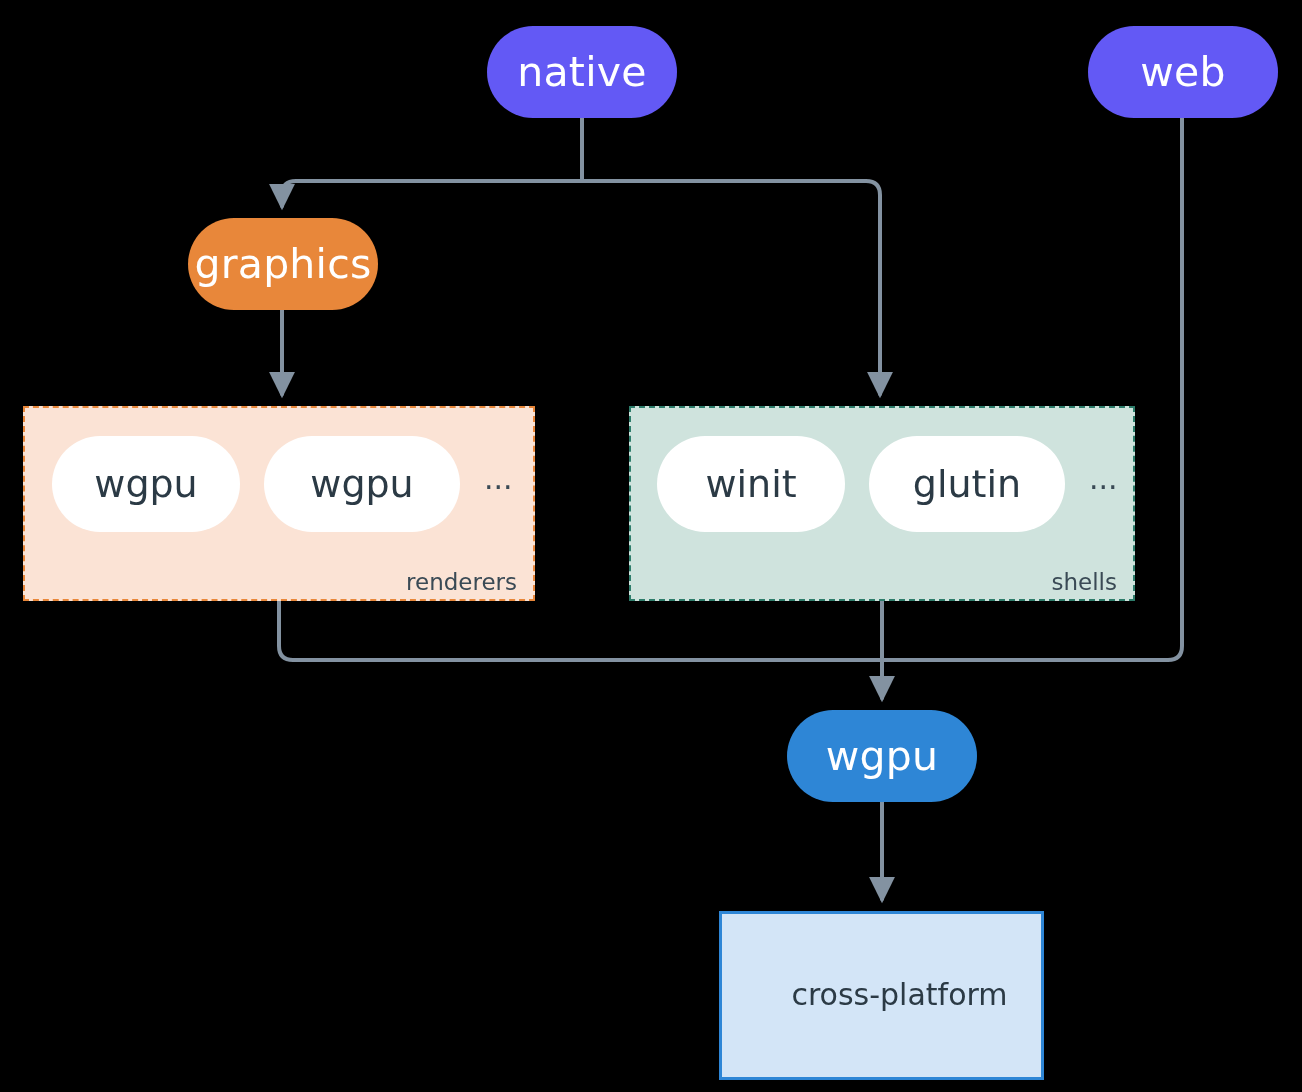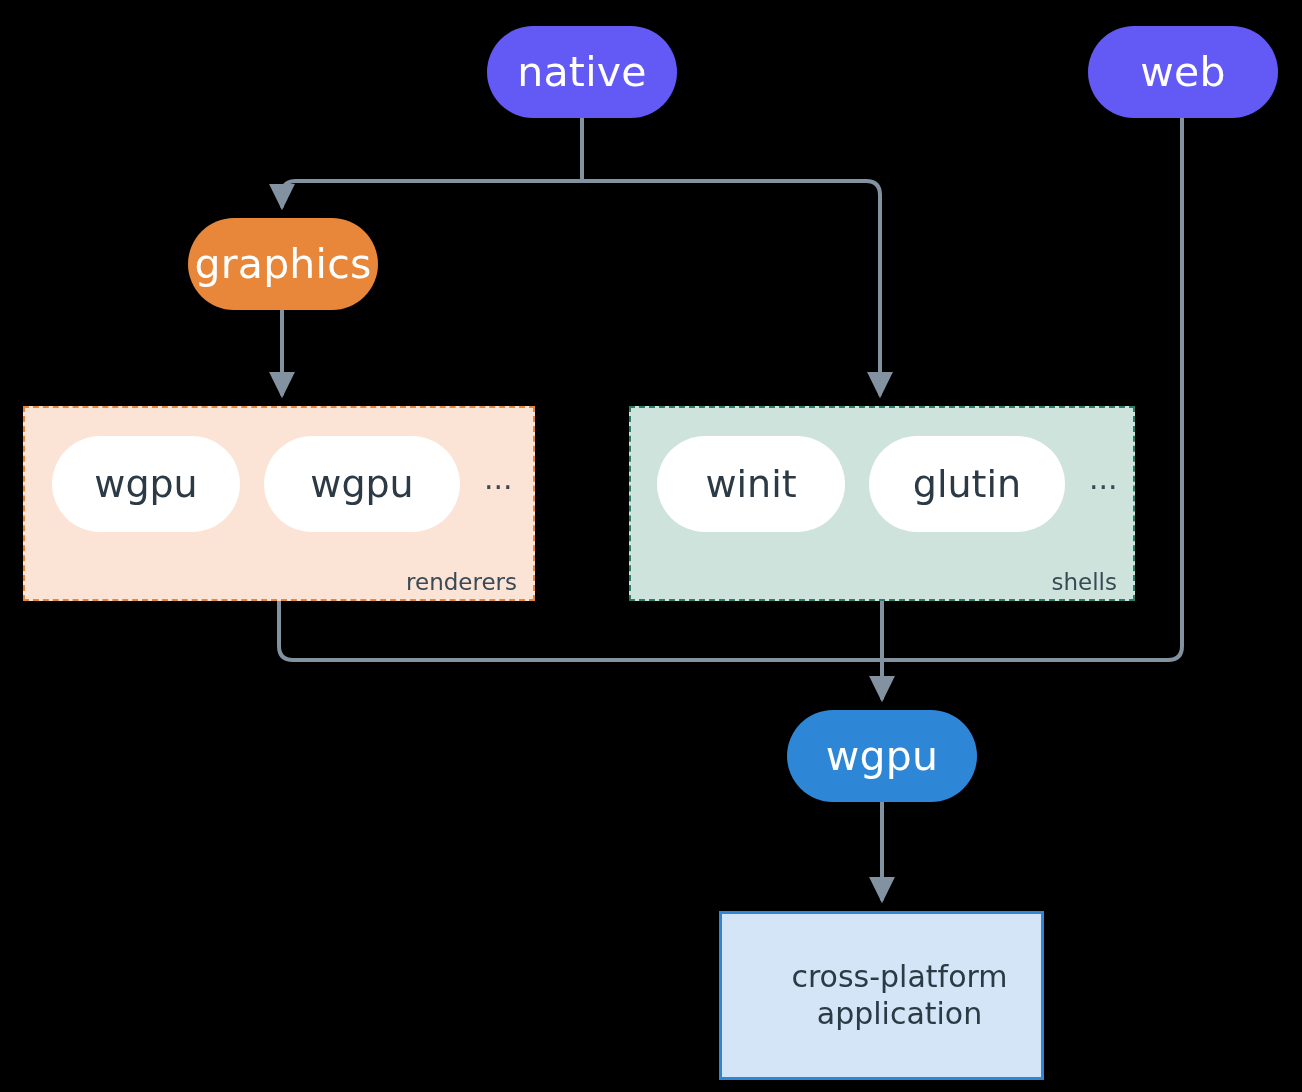--- a/index.html
+++ b/index.html
@@ -199,16 +199,15 @@
     </div>
     <span class="group-label">shells</span>
   </div>
 
   <div class="node pill iced">
     <span>wgpu</span>
   </div>
 
   <div class="node rect-node">
     <span class="line">cross-platform</span>
-    <span class="line">application</span>
   </div>
 
 </div>
 
 </body></html>

